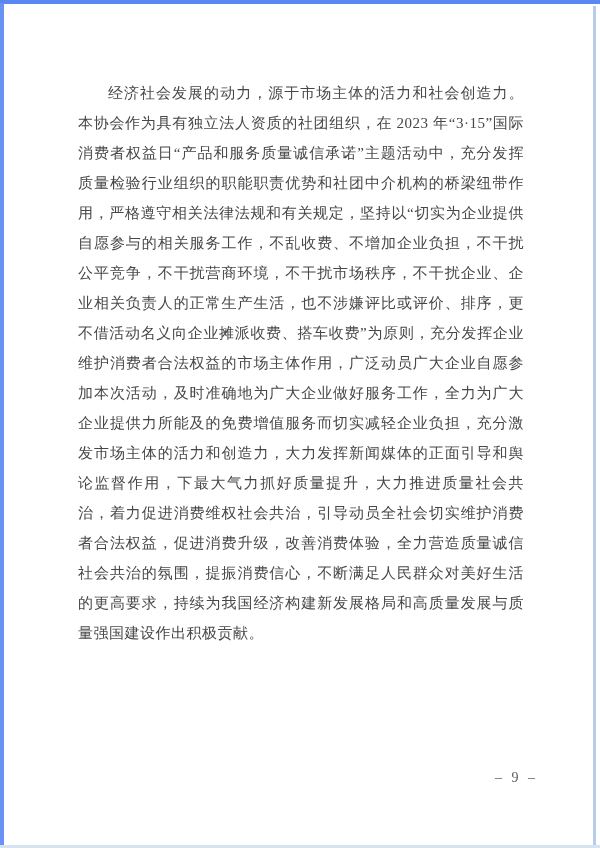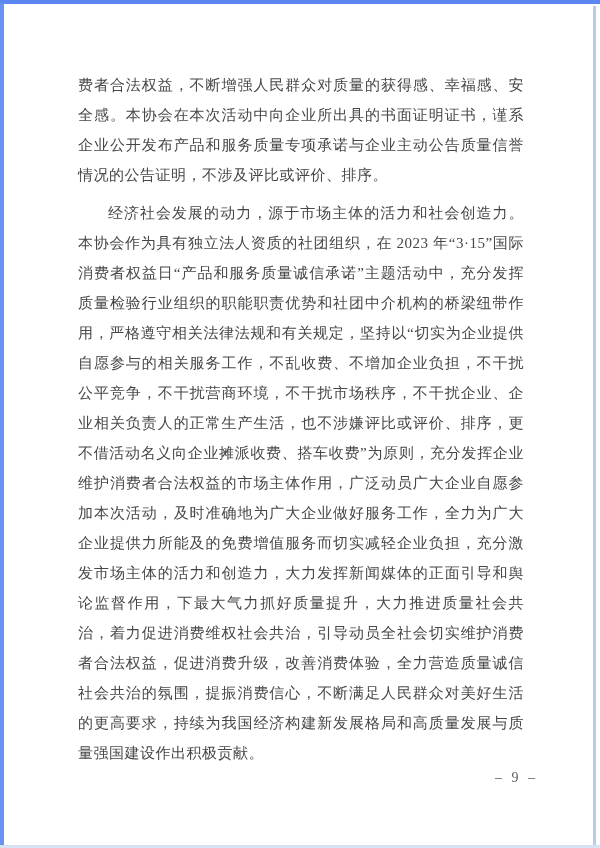--- a/index.html
+++ b/index.html
@@ -75,19 +75,18 @@
 <body>
 
 <div class="page">
 
   <div class="border-top"></div>
   <div class="border-left"></div>
   <div class="border-right"></div>
   <div class="border-bottom"></div>
 
   <div class="content">
-    <p>费者合法权益，不断增强人民群众对质量的获得感、幸福感、安全感。本协会在本次活动中向企业所出具的书面证明证书，谨系企业公开发布产品和服务质量专项承诺与企业主动公告质量信誉情况的公告证明，不涉及评比或评价、排序。</p>
     <p class="para-indent">经济社会发展的动力，源于市场主体的活力和社会创造力。本协会作为具有独立法人资质的社团组织，在 2023 年“3·15”国际消费者权益日“产品和服务质量诚信承诺”主题活动中，充分发挥质量检验行业组织的职能职责优势和社团中介机构的桥梁纽带作用，严格遵守相关法律法规和有关规定，坚持以“切实为企业提供自愿参与的相关服务工作，不乱收费、不增加企业负担，不干扰公平竞争，不干扰营商环境，不干扰市场秩序，不干扰企业、企业相关负责人的正常生产生活，也不涉嫌评比或评价、排序，更不借活动名义向企业摊派收费、搭车收费”为原则，充分发挥企业维护消费者合法权益的市场主体作用，广泛动员广大企业自愿参加本次活动，及时准确地为广大企业做好服务工作，全力为广大企业提供力所能及的免费增值服务而切实减轻企业负担，充分激发市场主体的活力和创造力，大力发挥新闻媒体的正面引导和舆论监督作用，下最大气力抓好质量提升，大力推进质量社会共治，着力促进消费维权社会共治，引导动员全社会切实维护消费者合法权益，促进消费升级，改善消费体验，全力营造质量诚信社会共治的氛围，提振消费信心，不断满足人民群众对美好生活的更高要求，持续为我国经济构建新发展格局和高质量发展与质量强国建设作出积极贡献。</p>
   </div>
 
   <div class="page-number">– 9 –</div>
 
 </div>
 
 </body></html>

